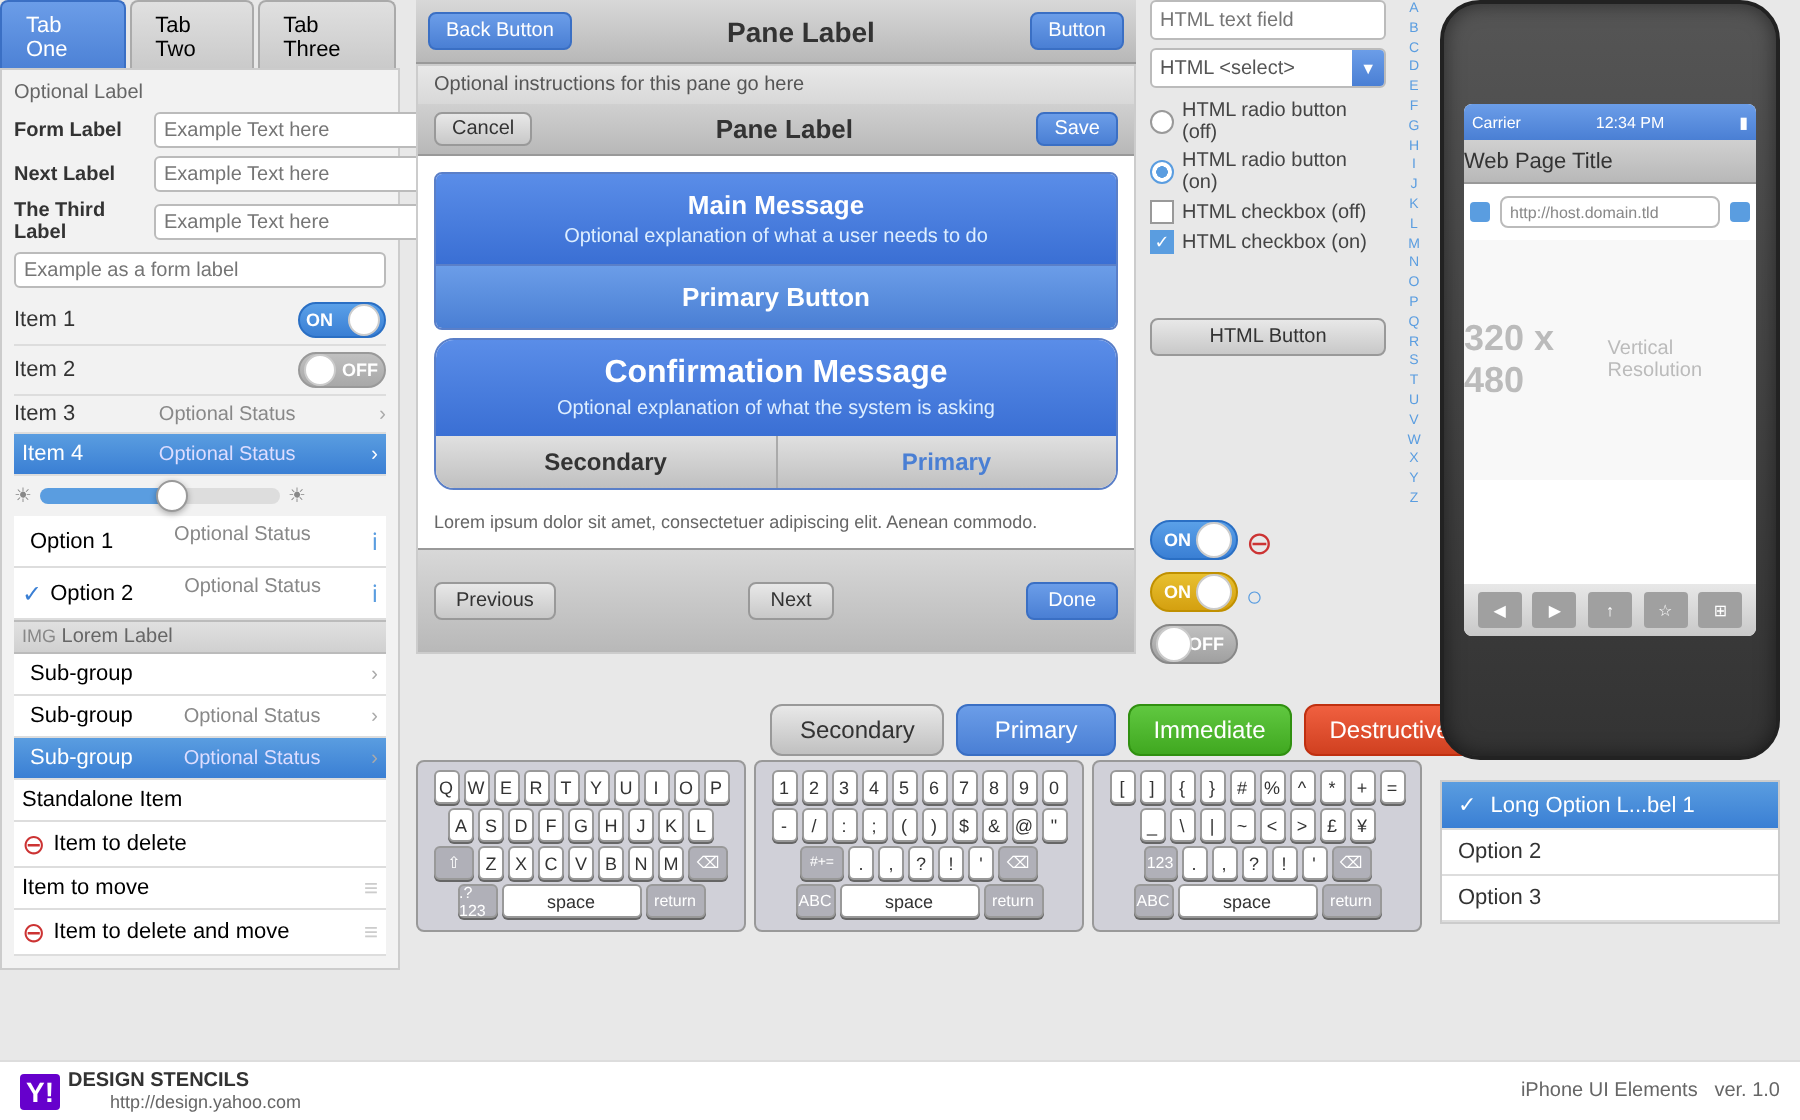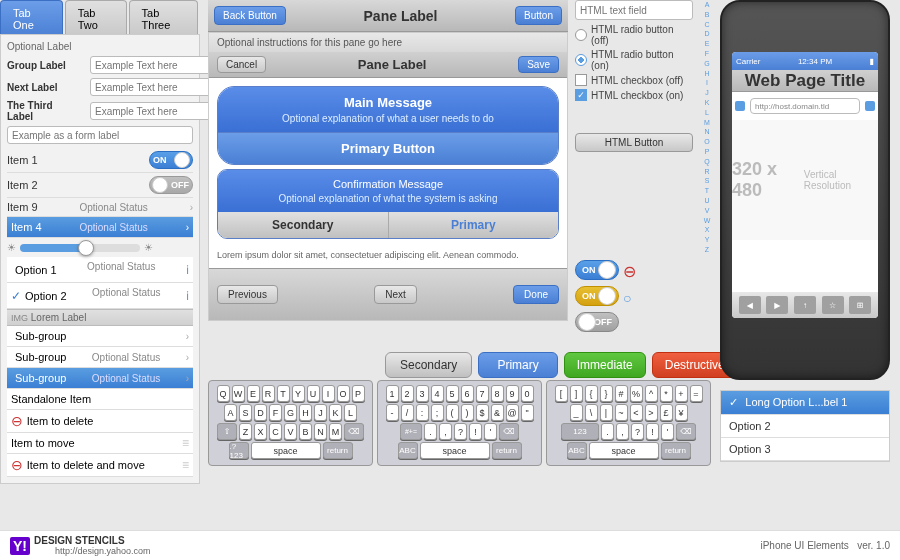--- a/index.html
+++ b/index.html
@@ -64,21 +64,20 @@
     }
     .form-input {
       flex: 1;
       height: 18px;
       border: 1px solid #bbb;
       border-radius: 3px;
       background: white;
       font-size: 10px;
       color: #aaa;
       padding: 1px 4px;
-      margin-left: 13px;
     }
     .form-input-full {
       width: 100%;
       height: 18px;
       border: 1px solid #bbb;
       border-radius: 3px;
       background: white;
       font-size: 10px;
       color: #aaa;
       padding: 1px 4px;
@@ -515,21 +514,21 @@
       content: '';
       position: absolute;
       left: 2px;
       width: 16px; height: 16px;
       background: white;
       border-radius: 50%;
       border: 1px solid #ccc;
     }
     .main-alert {
       border: 1px solid #5a7fc8;
-      border-radius: 17px;
+      border-radius: 4px;
       overflow: hidden;
       margin-bottom: 6px;
     }
     .main-alert-header {
       background: linear-gradient(to bottom, #5a8de8, #3a6fd4);
       padding: 8px 10px;
       text-align: center;
     }
     .main-alert-title {
       font-size: 13px;
@@ -556,22 +555,22 @@
       border: 1px solid #5a7fc8;
       border-radius: 10px;
       overflow: hidden;
     }
     .confirm-alert-header {
       background: linear-gradient(to bottom, #5a8de8, #3a6fd4);
       padding: 8px 10px;
       text-align: center;
     }
     .confirm-alert-title {
-      font-size: 11px;
-      font-weight: normal;
+      font-size: 16px;
+      font-weight: bold;
       color: white;
     }
     .confirm-alert-msg {
       font-size: 10px;
       color: #ddeeff;
       margin-top: 3px;
     }
     .confirm-btns {
       display: flex;
       background: linear-gradient(to bottom, #e0e0e0, #c0c0c0);
@@ -713,23 +712,23 @@
       justify-content: space-between;
       padding: 0 4px;
       font-size: 8px;
       color: white;
     }
     .iphone-title-bar {
       background: linear-gradient(to bottom, #d0d0d0, #b8b8b8);
       height: 22px;
       display: flex;
       align-items: center;
-      justify-content: center;
-      font-size: 17px;
-      font-weight: bold;
+      justify-content: flex-start;
+      font-size: 11px;
+      font-weight: normal;
       color: #333;
       border-bottom: 1px solid #999;
     }
     .iphone-url {
       background: white;
       margin: 3px;
       border: 1px solid #bbb;
       border-radius: 4px;
       height: 16px;
       display: flex;
@@ -834,21 +833,21 @@
   <div class="tab-item">
     <span>Tab Three</span>
   </div>
 </div>
 
 <div class="left-panel">
   <div class="optional-label">Optional Label</div>
 
   
   <div class="form-row">
-    <div class="form-label">Group Label</div>
+    <div class="form-label">Form Label</div>
     <input class="form-input" placeholder="Example Text here" style="">
   </div>
   <div class="form-row">
     <div class="form-label">Next Label</div>
     <input class="form-input" placeholder="Example Text here" style="">
   </div>
   <div class="form-row">
     <div class="form-label">The Third Label</div>
     <input class="form-input" placeholder="Example Text here" style="">
   </div>
@@ -861,21 +860,21 @@
         <span style="margin-right:16px">ON</span>
       </div>
   </div>
   <div class="toggle-row">
     <span class="toggle-label">Item 2</span>
     <div class="toggle-off">
         <span>OFF</span>
       </div>
   </div>
   <div class="toggle-row">
-    <span class="toggle-label">Item 9</span>
+    <span class="toggle-label">Item 3</span>
     <span class="list-item-status">Optional Status</span>
     <span class="chevron">›</span>
   </div>
   
   <div class="list-item selected">
     <span class="list-item-label">Item 4</span>
     <span class="list-item-status">Optional Status</span>
     <span class="chevron">›</span>
   </div>
 
@@ -984,20 +983,24 @@
 
   <div class="bottom-nav">
     <button class="prev-btn">Previous</button>
     <button class="prev-btn">Next</button>
     <button class="done-btn">Done</button>
   </div>
 </div>
 
 <div style="position:absolute;top:0;left:575px;width:118px">
   <input class="html-text-field" placeholder="HTML text field" style="">
+  <div class="html-select">
+    <span class="html-select-text">HTML &lt;select&gt;</span>
+    <span class="html-select-arrow">▼</span>
+  </div>
   <div class="radio-row">
     <div class="radio-circle"></div>
     <span>HTML radio button (off)</span>
   </div>
   <div class="radio-row">
     <div class="radio-circle on"></div>
     <span>HTML radio button (on)</span>
   </div>
   <div class="radio-row">
     <div class="checkbox-sq"></div>
@@ -1168,21 +1171,21 @@
       <div class="kb-key">_</div>
       <div class="kb-key">\</div>
       <div class="kb-key">|</div>
       <div class="kb-key">~</div>
       <div class="kb-key">&lt;</div>
       <div class="kb-key">&gt;</div>
       <div class="kb-key">£</div>
       <div class="kb-key">¥</div>
     </div>
     <div class="kb-row">
-      <div class="kb-key dark" style="width:38px;font-size:8px">123</div>
+      <div class="kb-key dark" style="width:17px;font-size:8px">123</div>
       <div class="kb-key">.</div>
       <div class="kb-key">,</div>
       <div class="kb-key">?</div>
       <div class="kb-key">!</div>
       <div class="kb-key">'</div>
       <div class="kb-key dark wide">⌫</div>
     </div>
     <div class="kb-row">
       <div class="kb-key dark num-sym">ABC</div>
       <div class="kb-key space">space</div>

